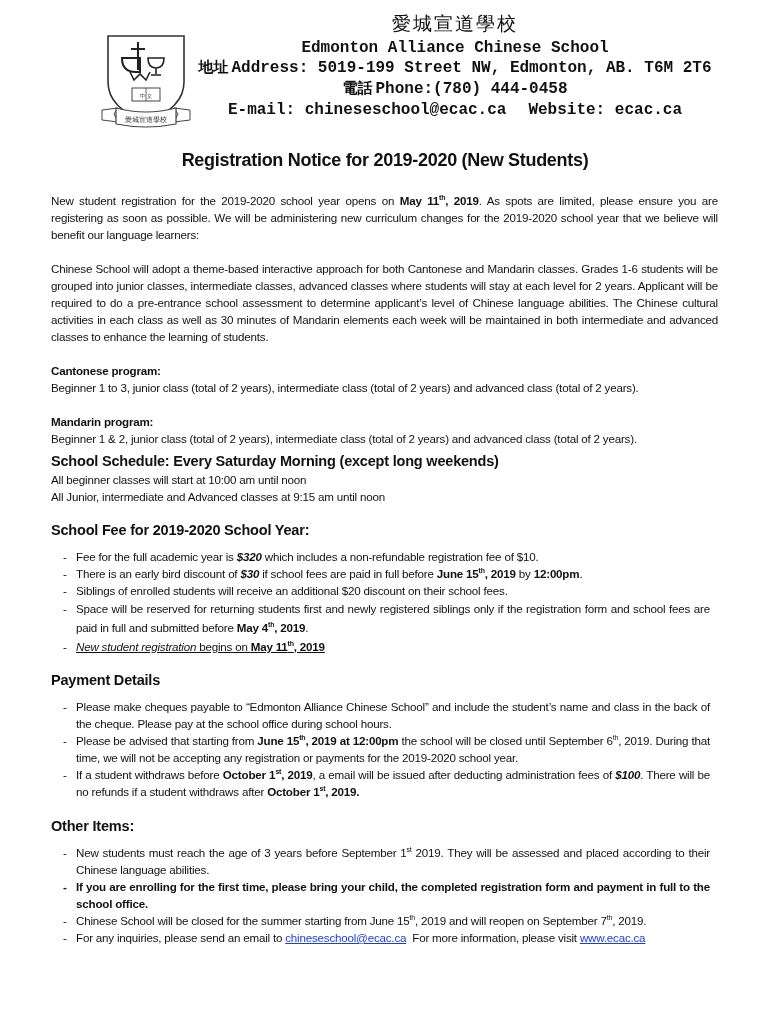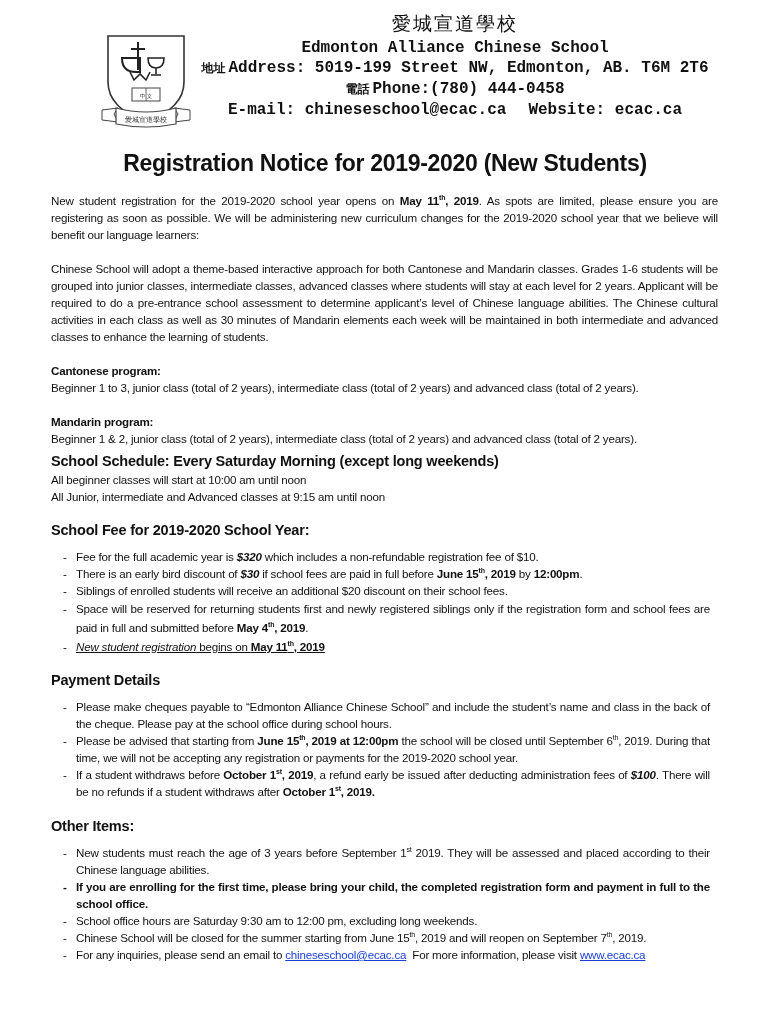--- a/index.html
+++ b/index.html
@@ -1,23 +1,23 @@
 <!DOCTYPE html>
 <html><head>
 <meta charset="utf-8">
 <style>
   html, body { margin: 0; padding: 0; background: #ffffff; }
   body { width: 770px; height: 1024px; position: relative; overflow: hidden; color: #111; font-family: "Liberation Sans", sans-serif; }
   .logo { position: absolute; left: 100px; top: 30px; width: 92px; height: 100px; }
   .header { position: absolute; left: 170px; top: 10px; width: 570px; text-align: center; font-family: "Liberation Serif", serif; font-weight: bold; color: #111; }
   .header .cn { font-size: 19px; font-weight: normal; line-height: 28px; letter-spacing: 2px; }
   .header .line { font-size: 16px; line-height: 20px; font-family: Liberation Mono, monospace; }
-  .header .cnlabel { font-size: 12px; margin-right: 3px; }
+  .header .cnlabel { font-size: 15px; margin-right: 3px; }
   .header .gap { display: inline-block; width: 22px; }
-  .title { position: absolute; left: 0; top: 150px; width: 770px; text-align: center; font-size: 23px; font-weight: bold; letter-spacing: -0.3px; }
+  .title { position: absolute; left: 0; top: 150px; width: 770px; text-align: center; font-size: 18px; font-weight: bold; letter-spacing: -0.3px; }
   .content { position: absolute; left: 51px; top: 192px; width: 667px; font-size: 11.6px; line-height: 17px; letter-spacing: -0.2px; }
   p { margin: 0; text-align: justify; }
   .mt16 { margin-top: 17px; }
   .sub { font-weight: bold; margin-top: 17px; }
   .h2 { font-weight: bold; font-size: 14.5px; line-height: 20px; }
   ul { list-style: none; margin: 8px; padding: 0; }
   li { position: relative; padding-left: 17px; text-align: justify; }
   li::before { content: "-"; position: absolute; left: 4px; }
   li.tall { line-height: 19px; }
   b { font-weight: bold; }
@@ -74,24 +74,23 @@
     <li><span>There is an early bird discount of </span><b><i>$30</i></b><span> if school fees are paid in full before </span><b>June 15</b><b><sup>th</sup></b><b>, 2019</b><span> by </span><b>12:00pm</b><span>.</span></li>
     <li>Siblings of enrolled students will receive an additional $20 discount on their school fees.</li>
     <li class="tall"><span>Space will be reserved for returning students first and newly registered siblings only if the registration form and school fees are paid in full and submitted before </span><b>May 4</b><b><sup>th</sup></b><b>, 2019</b><span>.</span></li>
     <li class="tall"><span class="u"><i>New student registration</i><span> begins on </span><b>May 11</b><b><sup>th</sup></b><b>, 2019</b></span></li>
   </ul>
 
   <div class="h2" style="margin-top:14px">Payment Details</div>
   <ul>
     <li>Please make cheques payable to “Edmonton Alliance Chinese School” and include the student’s name and class in the back of the cheque.  Please pay at the school office during school hours.</li>
     <li><span>Please be advised that starting from </span><b>June 15</b><b><sup>th</sup></b><b>, 2019 at 12:00pm</b><span> the school will be closed until September 6</span><sup>th</sup><span>, 2019. During that time, we will not be accepting any registration or payments for the 2019-2020 school year.</span></li>
-    <li><span>If a student withdraws before </span><b>October 1</b><b><sup>st</sup></b><b>, 2019</b><span>, a refund early be issued after deducting administration fees of </span><b><i>$100</i></b><span>.  There will be no refunds if a student withdraws after </span><b>October 1</b><b><sup>st</sup></b><b>, 2019.</b></li>
+    <li><span>If a student withdraws before </span><b>October 1</b><b><sup>st</sup></b><b>, 2019</b><span>, a email will be issued after deducting administration fees of </span><b><i>$100</i></b><span>.  There will be no refunds if a student withdraws after </span><b>October 1</b><b><sup>st</sup></b><b>, 2019.</b></li>
   </ul>
 
   <div class="h2" style="margin-top:16px">Other Items:</div>
   <ul>
     <li><span>New students must reach the age of 3 years before September 1</span><sup>st</sup><span> 2019.  They will be assessed and placed according to their Chinese language abilities.</span></li>
     <li style="font-weight:bold">If you are enrolling for the first time, please bring your child, the completed registration form and payment in full to the school office.</li>
-    <li>School office hours are Saturday 9:30 am to 12:00 pm, excluding long weekends.</li>
     <li><span>Chinese School will be closed for the summer starting from June 15</span><sup>th</sup><span>, 2019 and will reopen on September 7</span><sup>th</sup><span>, 2019.</span></li>
     <li><span>For any inquiries, please send an email to </span><a>chineseschool@ecac.ca</a><span style="white-space:pre">  For more information, please visit </span><a>www.ecac.ca</a></li>
   </ul>
 </div>
 
 </body></html>

